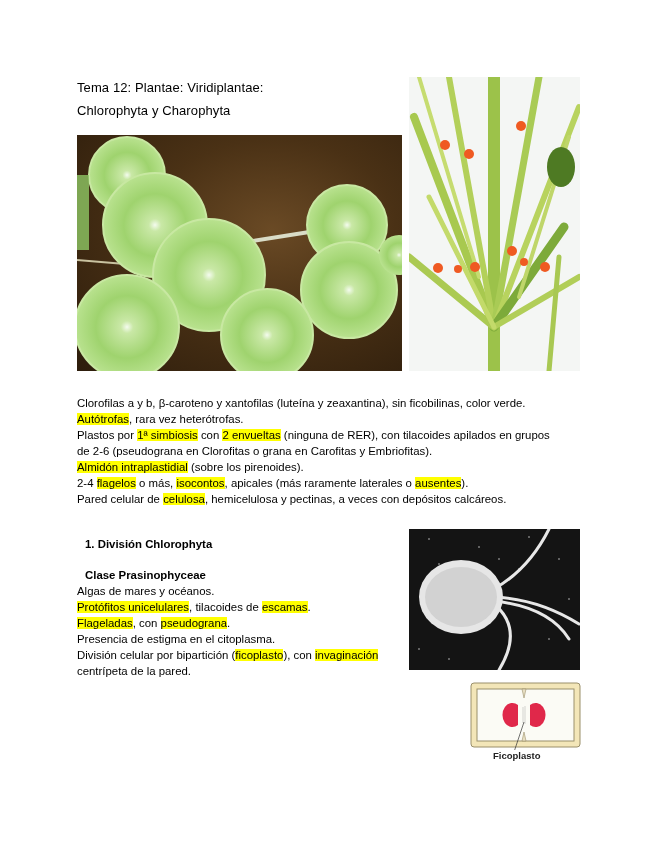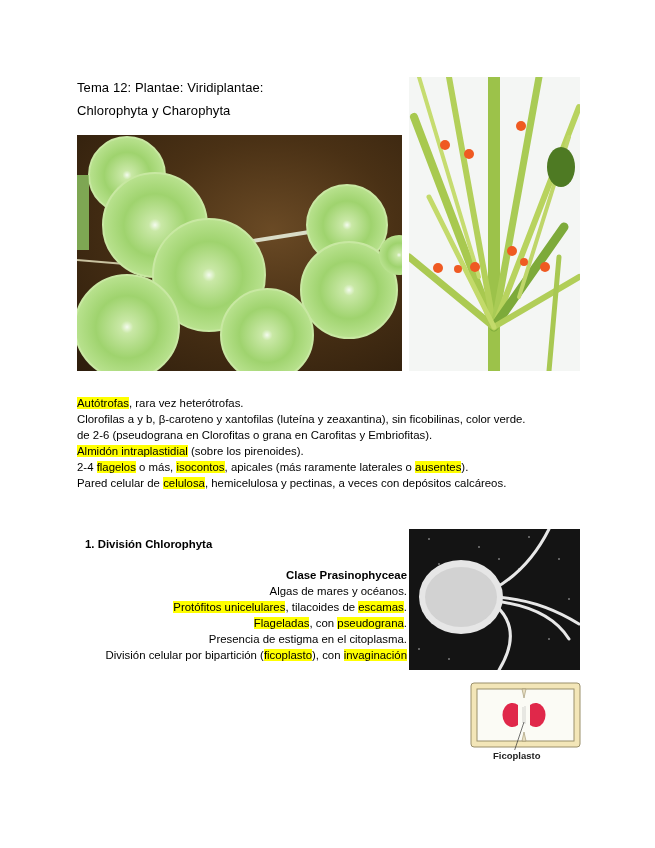--- a/index.html
+++ b/index.html
@@ -76,37 +76,39 @@
       <circle cx="49" cy="192" r="4"></circle>
         <circle cx="66" cy="190" r="5"></circle>
       <circle cx="103" cy="174" r="5"></circle>
         <circle cx="115" cy="185" r="4"></circle>
       <circle cx="136" cy="190" r="5"></circle>
     </g>
   </svg>
 </div>
 
 <div class="body-text" style="top:395px;">
+  <span class="line">Clorofilas a y b, β-caroteno y xantofilas (luteína y zeaxantina), sin ficobilinas, color verde.</span>
   <span class="line"><span class="hl">Autótrofas</span><span>, rara vez heterótrofas.</span></span>
-  <span class="line">Clorofilas a y b, β-caroteno y xantofilas (luteína y zeaxantina), sin ficobilinas, color verde.</span>
+  <span class="line"><span>Plastos por </span><span class="hl">1ª simbiosis</span><span> con </span><span class="hl">2 envueltas</span><span> (ninguna de RER), con tilacoides apilados en grupos</span></span>
   <span class="line">de 2-6 (pseudograna en Clorofitas o grana en Carofitas y Embriofitas).</span>
   <span class="line"><span class="hl">Almidón intraplastidial</span><span> (sobre los pirenoides).</span></span>
   <span class="line"><span>2-4 </span><span class="hl">flagelos</span><span> o más, </span><span class="hl">isocontos</span><span>, apicales (más raramente laterales o </span><span class="hl">ausentes</span><span>).</span></span>
   <span class="line"><span>Pared celular de </span><span class="hl">celulosa</span><span>, hemicelulosa y pectinas, a veces con depósitos calcáreos.</span></span>
 </div>
 
 <div class="body-text b" style="top:536px;">1. División Chlorophyta</div>
 
-<div class="body-text" style="top:567px; width:330px;text-align:right;">
+<div class="body-text" style="top:567px; width:330px;">
   <span class="line b">Clase Prasinophyceae</span>
   <span class="line">Algas de mares y océanos.</span>
   <span class="line"><span class="hl">Protófitos unicelulares</span><span>, tilacoides de </span><span class="hl">escamas</span><span>.</span></span>
   <span class="line"><span class="hl">Flageladas</span><span>, con </span><span class="hl">pseudograna</span><span>.</span></span>
   <span class="line">Presencia de estigma en el citoplasma.</span>
   <span class="line"><span>División celular por bipartición (</span><span class="hl">ficoplasto</span><span>), con </span><span class="hl">invaginación</span></span>
+  <span class="line">centrípeta de la pared.</span>
 </div>
 
 <div class="img" id="img-prasino">
   <svg width="171" height="141" viewBox="0 0 171 141">
     <g fill="#cfcfcf" opacity="0.55">
       <circle cx="20" cy="10" r="1"></circle>
         <circle cx="70" cy="18" r="1"></circle>
         <circle cx="120" cy="8" r="1"></circle>
         <circle cx="150" cy="30" r="1"></circle>
       <circle cx="10" cy="120" r="1"></circle>

